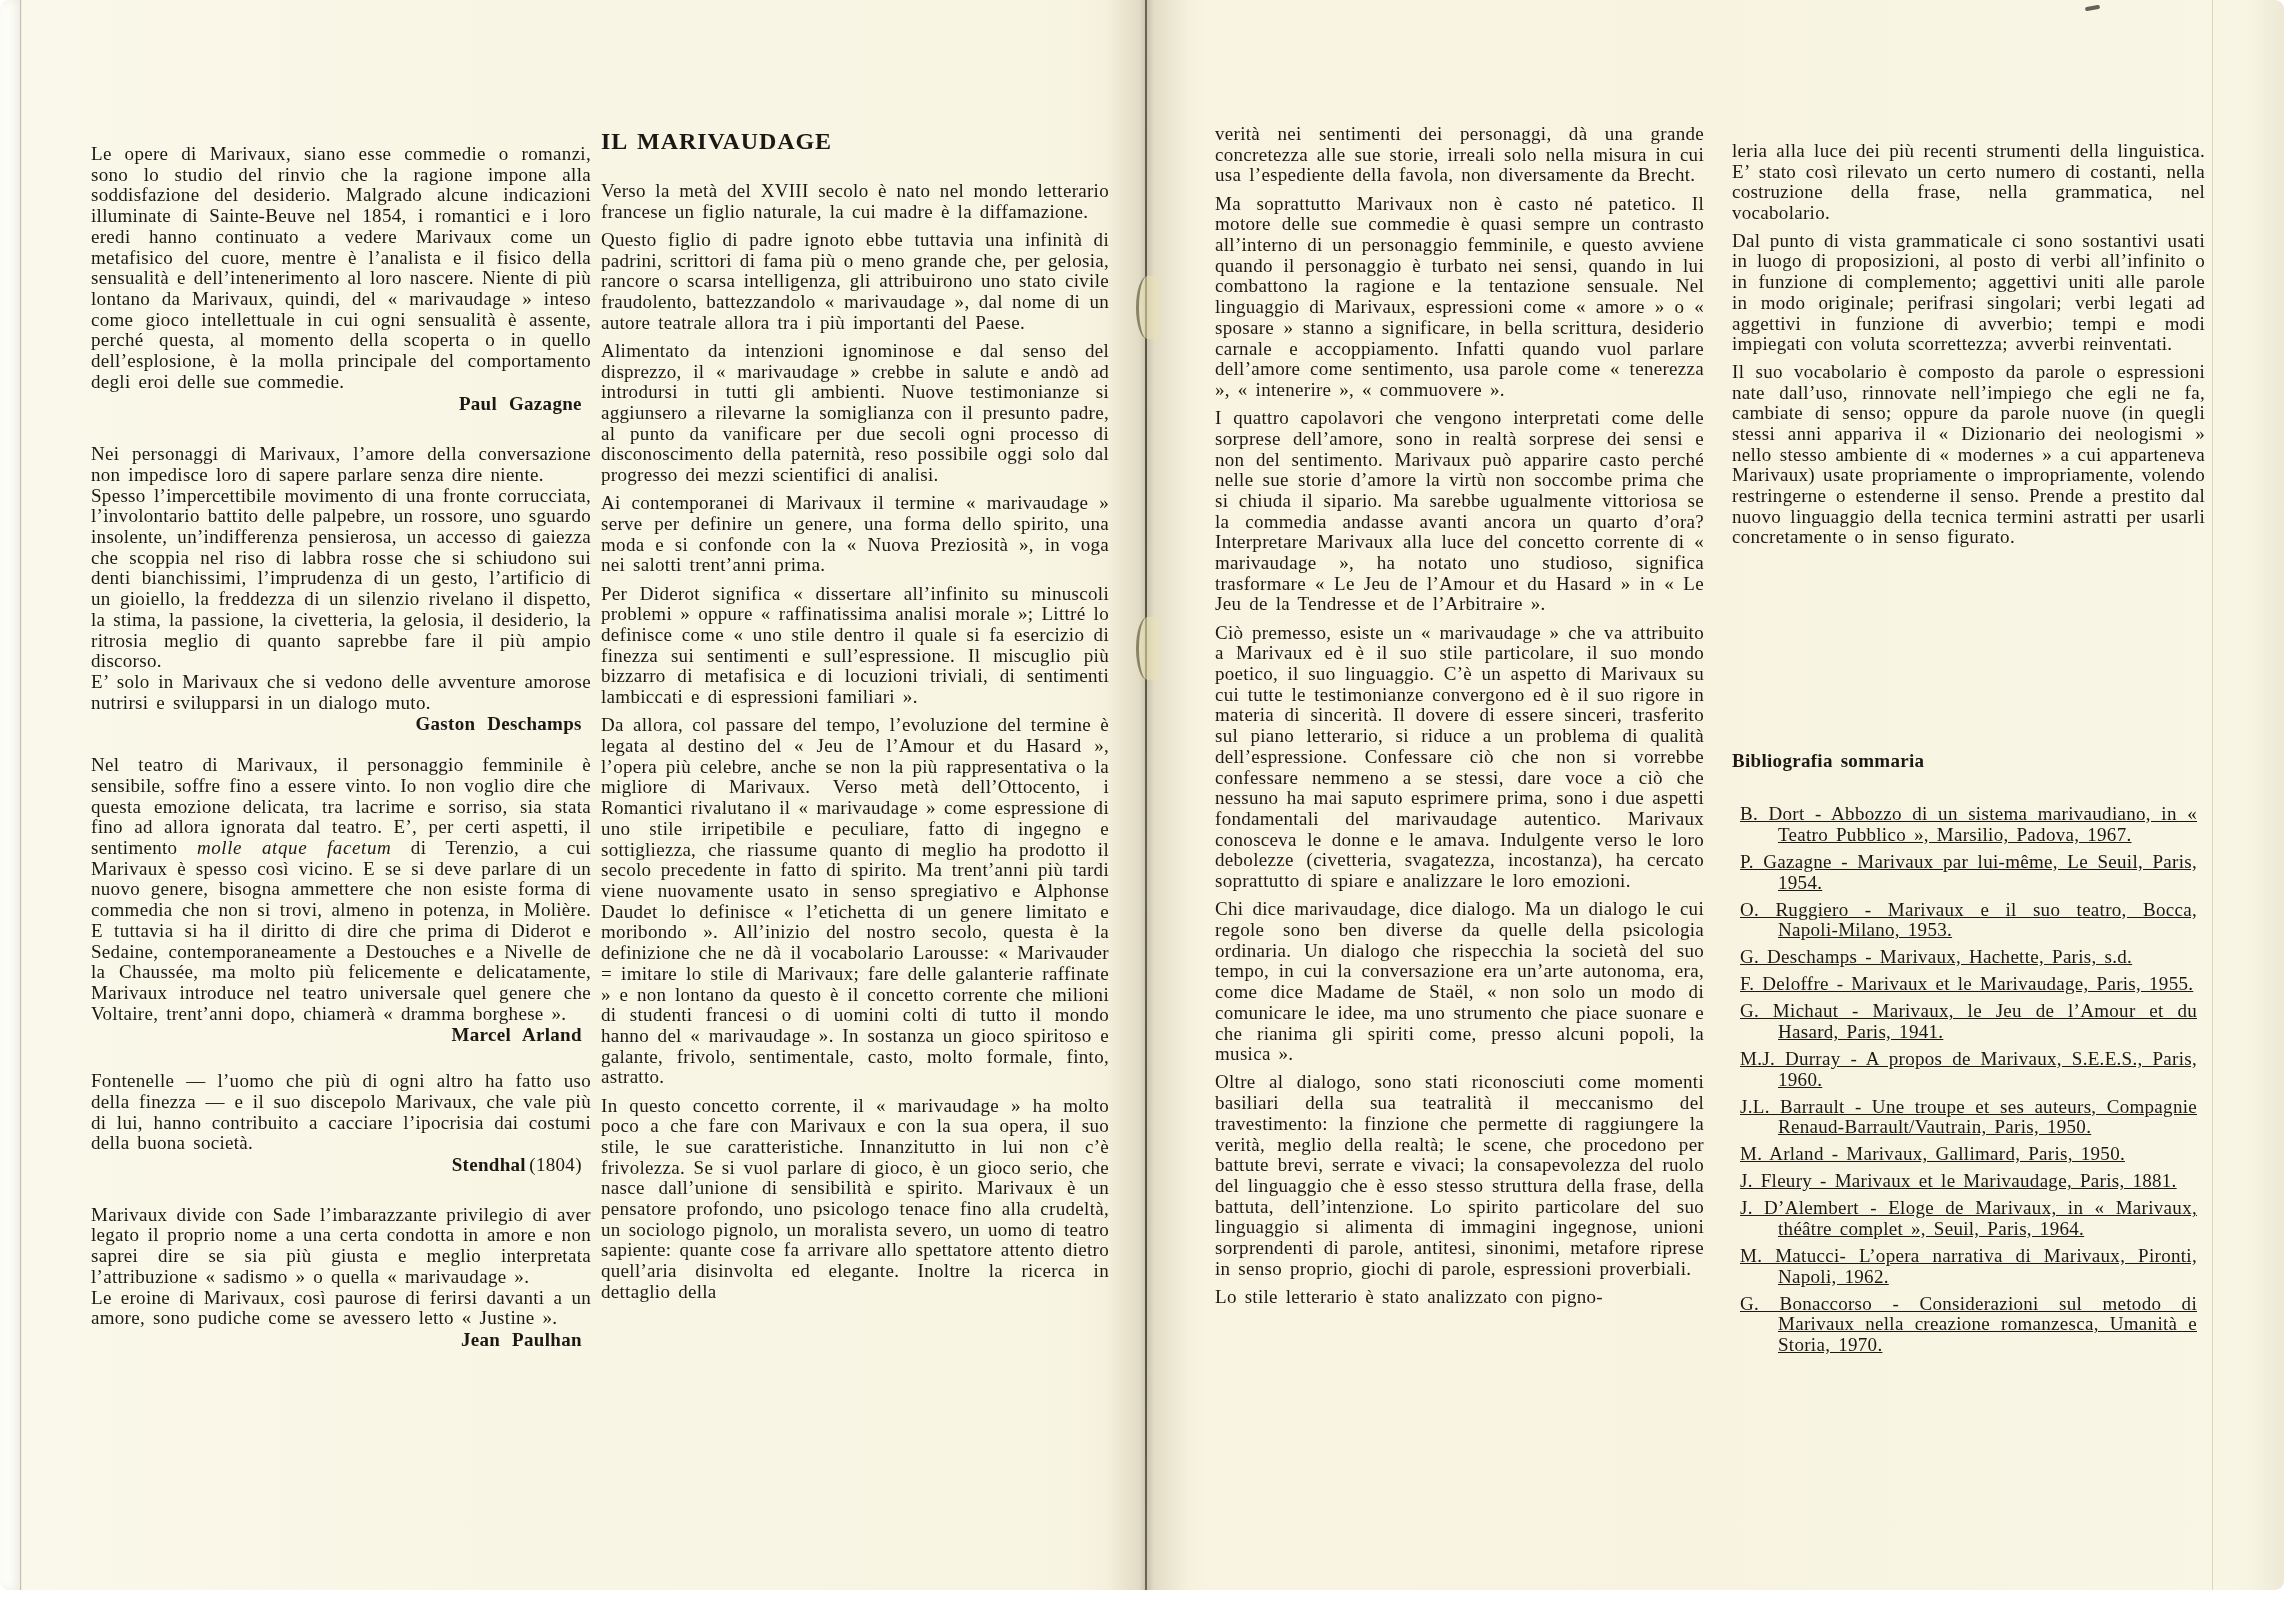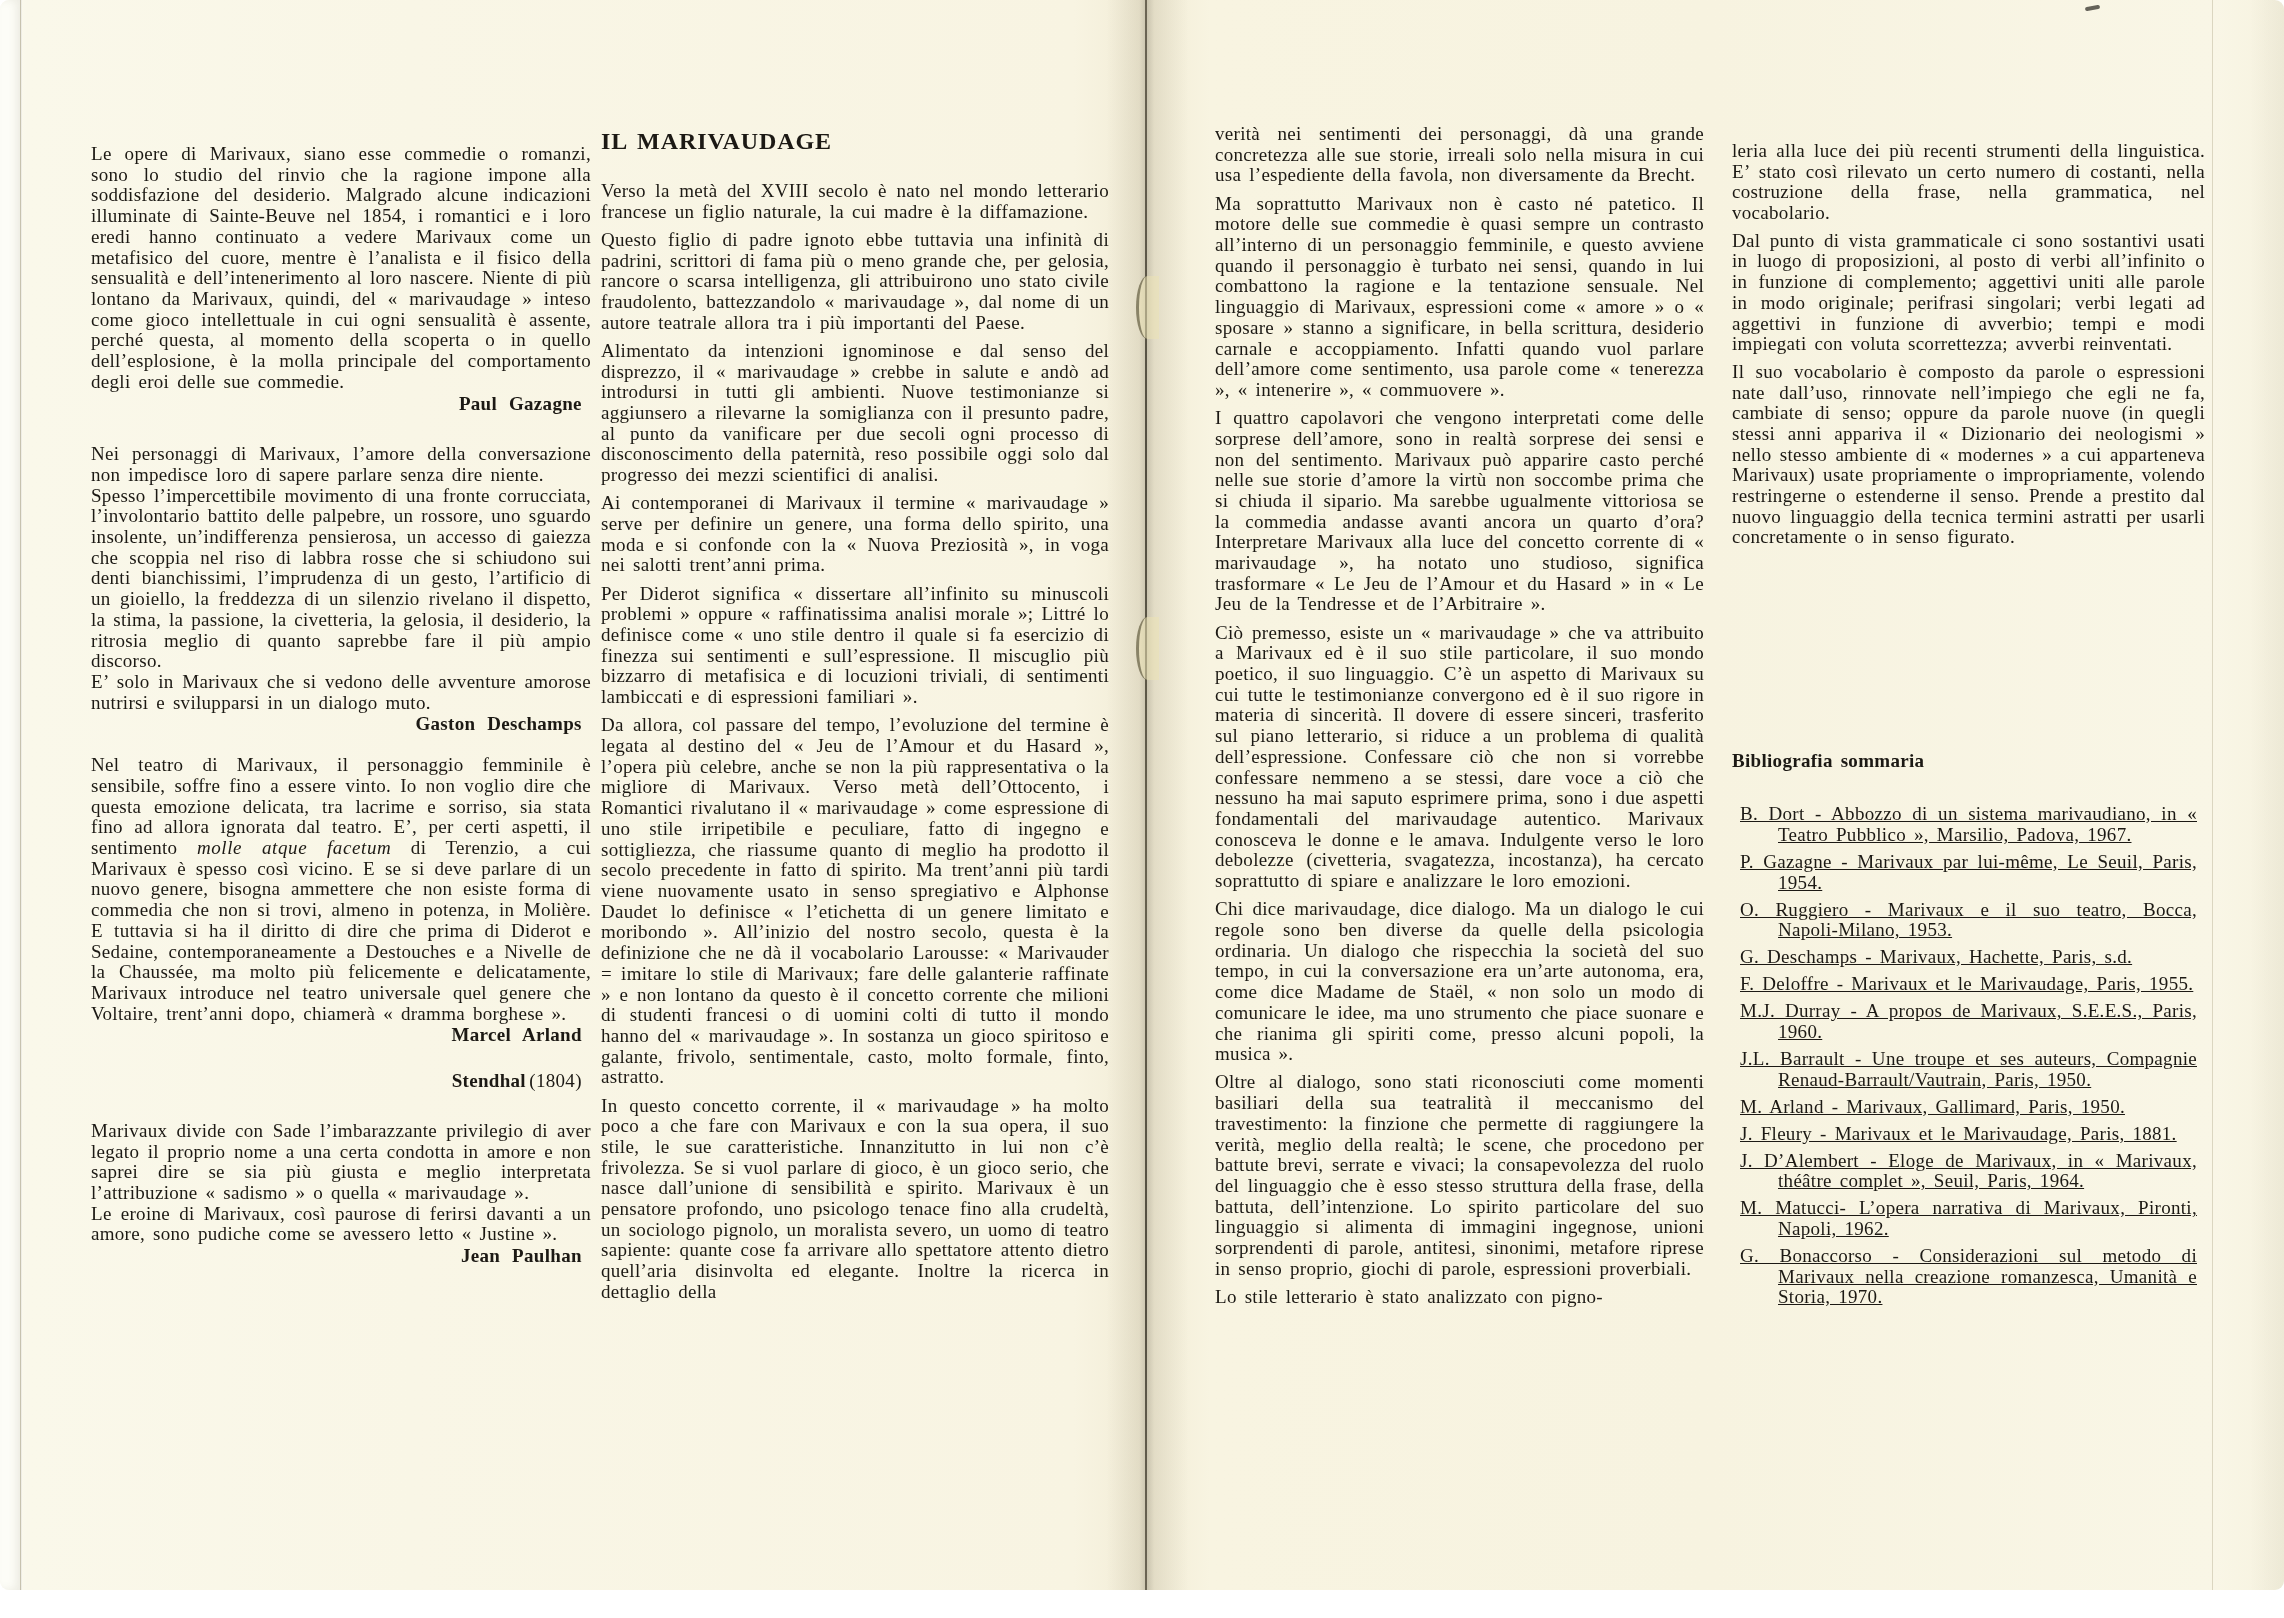--- a/index.html
+++ b/index.html
@@ -129,20 +129,21 @@
       <p>E’ solo in Marivaux che si vedono delle avventure amorose nutrirsi e svilupparsi in un dialogo muto.</p>
       <div class="attr">Gaston Deschamps</div>
     </div>
 
     <div class="quote q3">
       <p><span>Nel teatro di Marivaux, il personaggio femminile è sensibile, soffre fino a essere vinto. Io non voglio dire che questa emozione delicata, tra lacrime e sorriso, sia stata fino ad allora ignorata dal teatro. E’, per certi aspetti, il sentimento </span><em class="latin">molle atque facetum</em><span> di Terenzio, a cui Marivaux è spesso così vicino. E se si deve parlare di un nuovo genere, bisogna ammettere che non esiste forma di commedia che non si trovi, almeno in potenza, in Molière. E tuttavia si ha il diritto di dire che prima di Diderot e Sedaine, contemporaneamente a Destouches e a Nivelle de la Chaussée, ma molto più felicemente e delicatamente, Marivaux introduce nel teatro universale quel genere che Voltaire, trent’anni dopo, chiamerà « dramma borghese ».</span></p>
       <div class="attr">Marcel Arland</div>
     </div>
 
     <div class="quote q4">
+      <p>Fontenelle — l’uomo che più di ogni altro ha fatto uso della finezza — e il suo discepolo Marivaux, che vale più di lui, hanno contribuito a cacciare l’ipocrisia dai costumi della buona società.</p>
       <div class="attr"><span>Stendhal</span><span class="norm">(1804)</span></div>
     </div>
 
     <div class="quote q5">
       <p>Marivaux divide con Sade l’imbarazzante privilegio di aver legato il proprio nome a una certa condotta in amore e non saprei dire se sia più giusta e meglio interpretata l’attribuzione « sadismo » o quella « marivaudage ».</p>
       <p>Le eroine di Marivaux, così paurose di ferirsi davanti a un amore, sono pudiche come se avessero letto « Justine ».</p>
       <div class="attr">Jean Paulhan</div>
     </div>
 
   </section>
@@ -174,20 +175,21 @@
     <p>Il suo vocabolario è composto da parole o espressioni nate dall’uso, rinnovate nell’impiego che egli ne fa, cambiate di senso; oppure da parole nuove (in quegli stessi anni appariva il « Dizionario dei neologismi » nello stesso ambiente di « modernes » a cui apparteneva Marivaux) usate propriamente o impropriamente, volendo restringerne o estenderne il senso. Prende a prestito dal nuovo linguaggio della tecnica termini astratti per usarli concretamente o in senso figurato.</p>
 
     <div class="bib-section">
       <h2 class="bib-heading">Bibliografia sommaria</h2>
       <ul class="bib-list">
         <li>B. Dort - Abbozzo di un sistema marivaudiano, in « Teatro Pubblico », Marsilio, Padova, 1967.</li>
         <li>P. Gazagne - Marivaux par lui-même, Le Seuil, Paris, 1954.</li>
         <li>O. Ruggiero - Marivaux e il suo teatro, Bocca, Napoli-Milano, 1953.</li>
         <li>G. Deschamps - Marivaux, Hachette, Paris, s.d.</li>
         <li>F. Deloffre - Marivaux et le Marivaudage, Paris, 1955.</li>
+        <li>G. Michaut - Marivaux, le Jeu de l’Amour et du Hasard, Paris, 1941.</li>
         <li>M.J. Durray - A propos de Marivaux, S.E.E.S., Paris, 1960.</li>
         <li>J.L. Barrault - Une troupe et ses auteurs, Compagnie Renaud-Barrault/Vautrain, Paris, 1950.</li>
         <li>M. Arland - Marivaux, Gallimard, Paris, 1950.</li>
         <li>J. Fleury - Marivaux et le Marivaudage, Paris, 1881.</li>
         <li>J. D’Alembert - Eloge de Marivaux, in « Marivaux, théâtre complet », Seuil, Paris, 1964.</li>
         <li>M. Matucci- L’opera narrativa di Marivaux, Pironti, Napoli, 1962.</li>
         <li>G. Bonaccorso - Considerazioni sul metodo di Marivaux nella creazione romanzesca, Umanità e Storia, 1970.</li>
       </ul>
     </div>
   </section>

